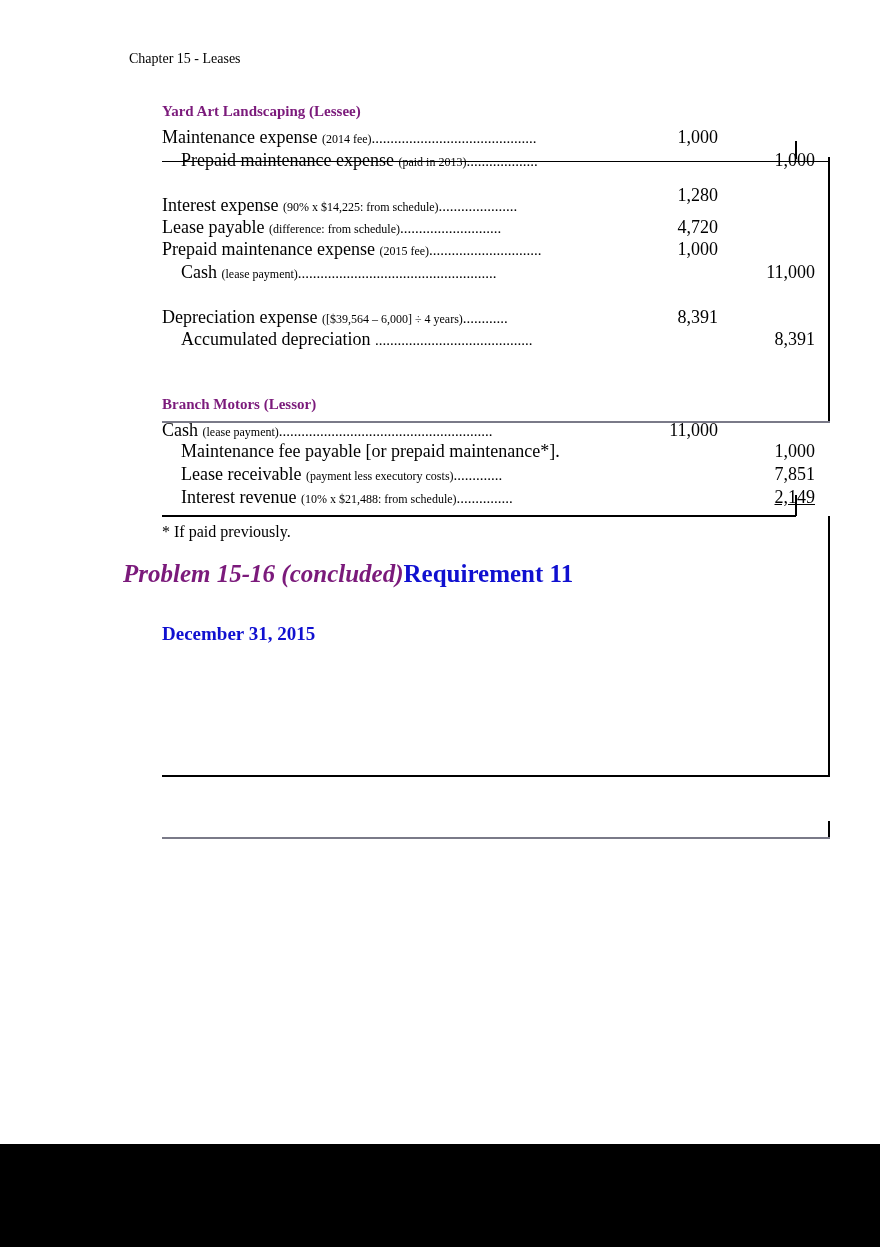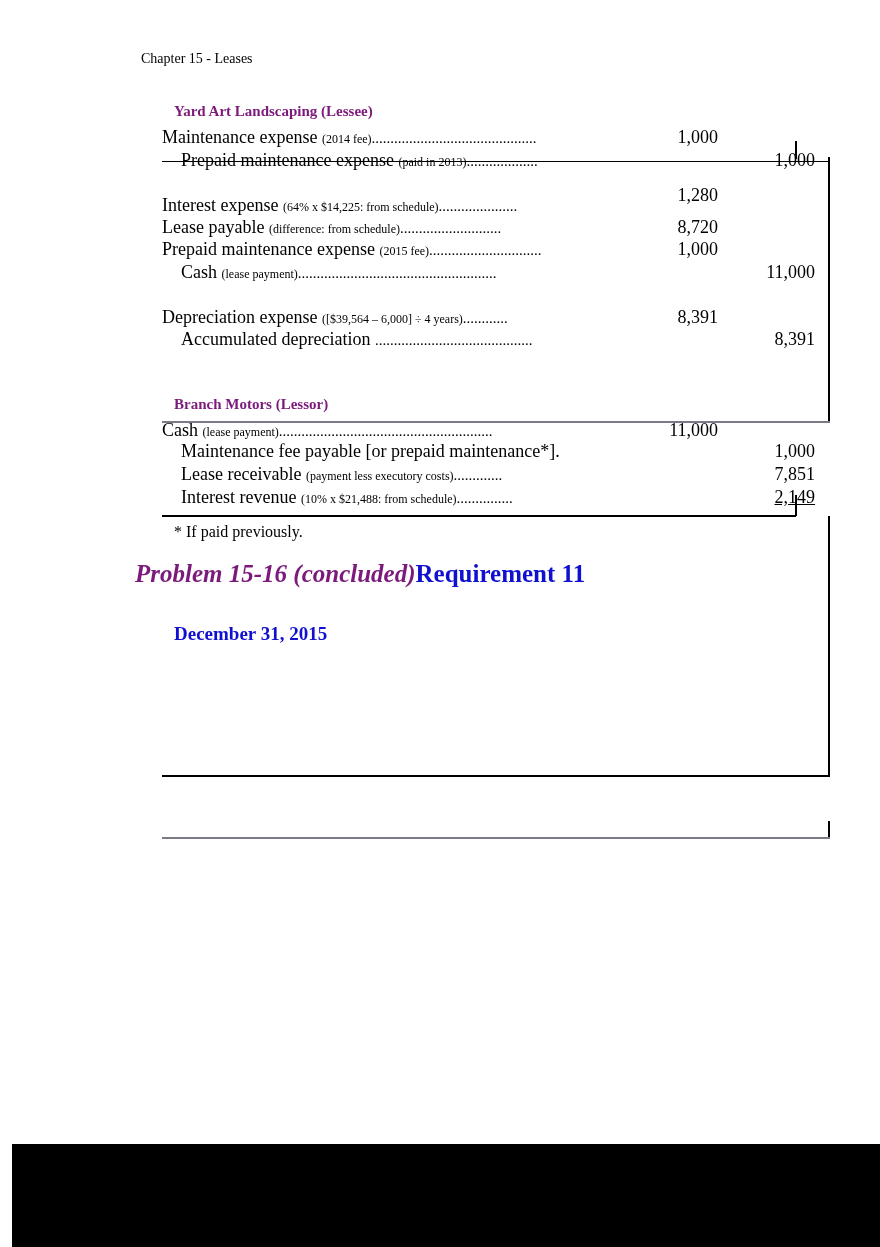--- a/index.html
+++ b/index.html
@@ -1,18 +1,18 @@
 <!DOCTYPE html>
 <html><head>
 <meta charset="utf-8">
 <style>
   html, body { margin:0; padding:0; }
   body { width:880px; height:1247px; background:#ffffff; position:relative; overflow:hidden;
          font-family:"Liberation Serif", serif; color:#000; }
-  .abs { position:absolute;margin-left:12px; }
+  .abs { position:absolute; }
   .header { left:129px; top:51px; font-size:14px; }
   .purple { color:#7b1a7b; font-weight:bold; }
   .blue { color:#1010d0; font-weight:bold; }
   .h-sec { font-size:15px; }
   .row { position:absolute; left:162px; width:460px; font-size:18px; white-space:nowrap; overflow:hidden; height:22px; line-height:22px; }
   .row.ind { left:181px; width:441px; }
   .row .sm { font-size:12px; }
   .row .dots { font-size:15px; }
   .dr { position:absolute; width:80px; text-align:right; left:638px; font-size:18px; line-height:22px; }
   .cr { position:absolute; width:80px; text-align:right; left:735px; font-size:18px; line-height:22px; }
@@ -33,25 +33,25 @@
 <div class="abs purple h-sec" style="left:162px; top:103px;">Yard Art Landscaping (Lessee)</div>
 
 <div class="row" style="top:126px;"><span>Maintenance expense</span> <span class="sm">(2014 fee)</span><span class="dots">............................................</span></div>
 <div class="dr" style="top:126px;">1,000</div>
 
 <div class="row ind" style="top:149px;"><span>Prepaid maintenance expense</span> <span class="sm">(paid in 2013)</span><span class="dots">...................</span></div>
 <div class="cr" style="top:149px;">1,000</div>
 <div class="hline" style="left:162px; top:161px; width:668px;"></div>
 <div class="vline" style="left:795px; top:141px; height:18px;"></div>
 
-<div class="row" style="top:194px;"><span>Interest expense</span> <span class="sm">(64% x $14,225: from schedule)</span><span class="dots">.....................</span></div>
+<div class="row" style="top:194px;"><span>Interest expense</span> <span class="sm">(90% x $14,225: from schedule)</span><span class="dots">.....................</span></div>
 <div class="dr" style="top:184px;">1,280</div>
 
 <div class="row" style="top:216px;"><span>Lease payable</span> <span class="sm">(difference: from schedule)</span><span class="dots">...........................</span></div>
-<div class="dr" style="top:216px;">8,720</div>
+<div class="dr" style="top:216px;">4,720</div>
 
 <div class="row" style="top:238px;"><span>Prepaid maintenance expense</span> <span class="sm">(2015 fee)</span><span class="dots">..............................</span></div>
 <div class="dr" style="top:238px;">1,000</div>
 
 <div class="row ind" style="top:261px;"><span>Cash</span> <span class="sm">(lease payment)</span><span class="dots">.....................................................</span></div>
 <div class="cr" style="top:261px;">11,000</div>
 
 <div class="row" style="top:306px;"><span>Depreciation expense</span> <span class="sm">([$39,564 – 6,000] ÷ 4 years)</span><span class="dots">............</span></div>
 <div class="dr" style="top:306px;">8,391</div>
 

